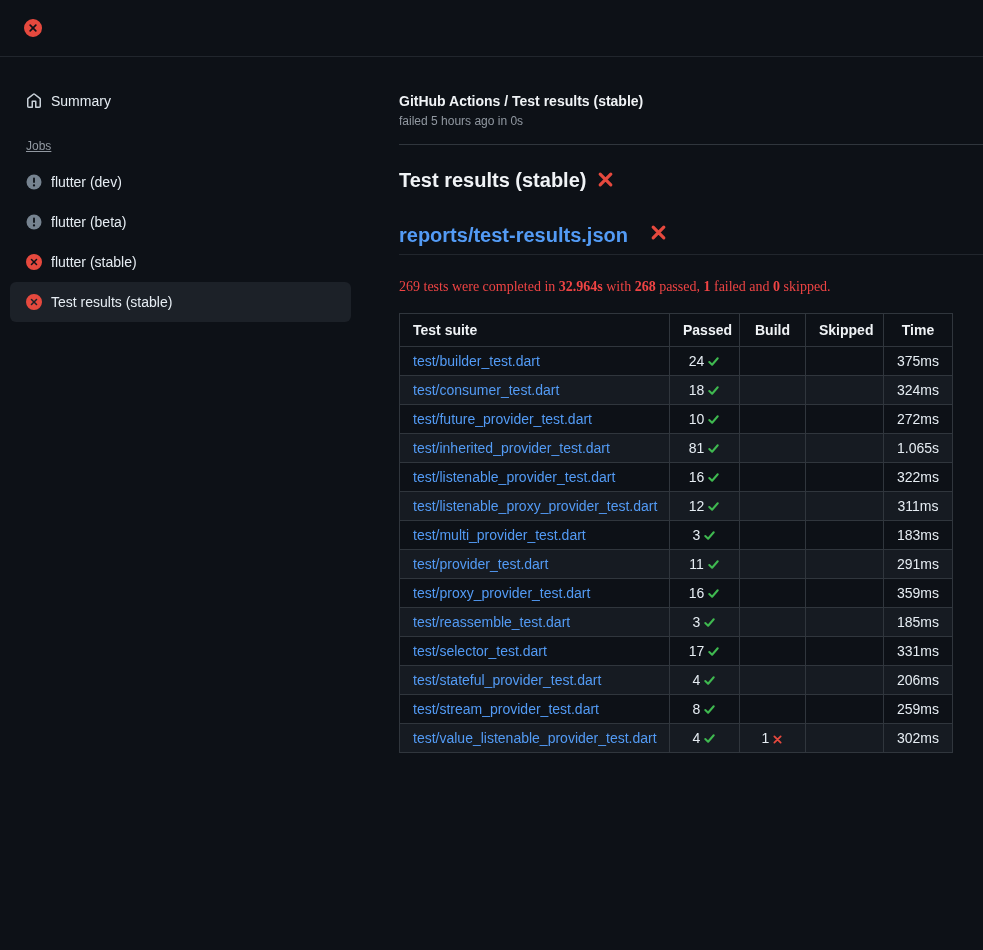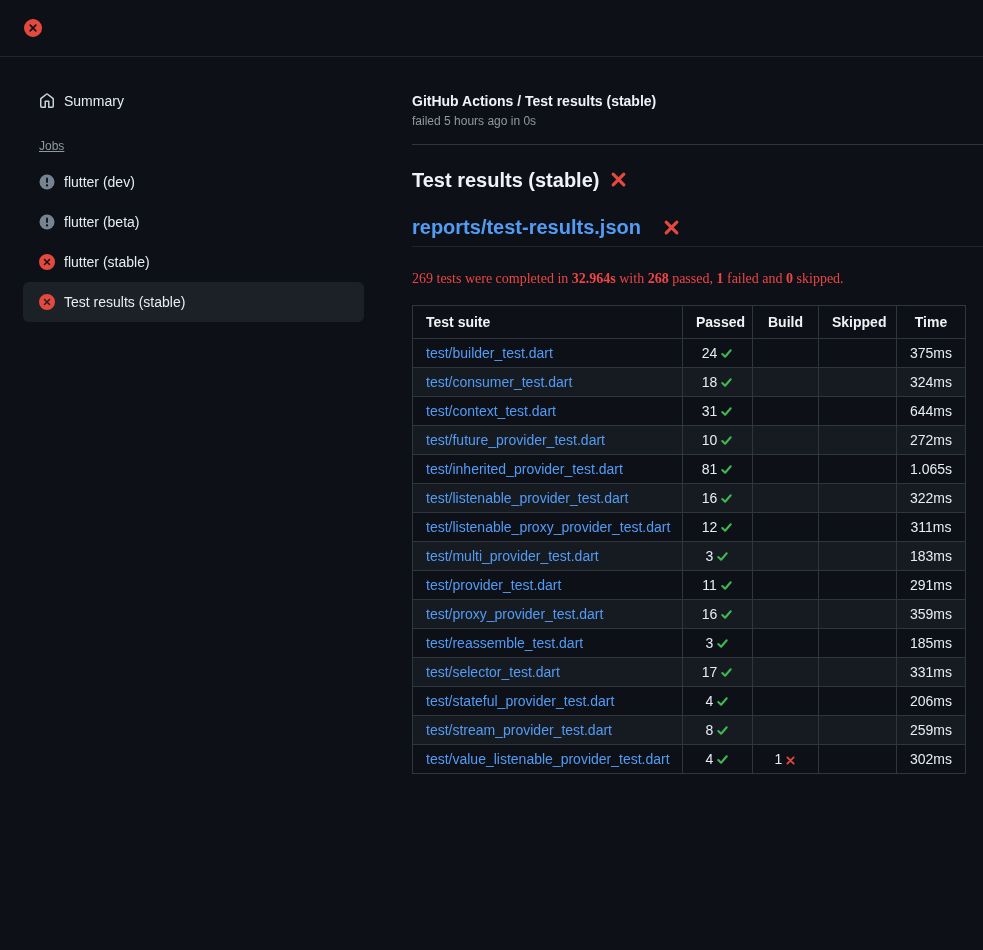--- a/index.html
+++ b/index.html
@@ -12,38 +12,38 @@
     width:983px;height:950px;overflow:hidden;
     background:#0d1117;color:#e6edf3;
     font-family:"Liberation Sans","DejaVu Sans",sans-serif;font-size:14px;
   }
   
   .header{display:flex;align-items:center;gap:15px;height:57px;padding:0 24px;border-bottom:1px solid #21262d;}
   .header .status-icon svg{display:block;}
   .title{margin:0;font-size:20px;font-weight:700;color:#f0f3f6;}
   .build{font-size:20px;font-weight:400;color:#9198a1;margin-left:9px;}
   
-  .layout{display:flex;align-items:flex-start;padding-left:13px;}
+  .layout{display:flex;align-items:flex-start;}
   .sidebar{width:375px;flex:none;padding-top:24px;}
   .side-item{display:flex;align-items:center;gap:9px;height:40px;padding:0 16px;margin:0 24px 0 10px;border-radius:6px;cursor:pointer;color:#e6edf3;}
   .side-item.selected{background:#1c2128;}
   .side-item .icon{display:flex;flex:none;}
   .jobs-label{color:#9198a1;font-size:12px;margin:18px 0 9px 26px;text-decoration:underline;}
   
   .main{flex:1;padding:36px 0 0 24px;min-width:0;}
   .breadcrumb{font-weight:700;font-size:14px;color:#f0f3f6;}
   .status-line{margin-top:5px;font-size:12px;color:#9198a1;}
   .divider{border:0;border-top:1px solid #30363d;margin:16px 0 0 0;}
   .section-title-row{display:flex;align-items:center;gap:11px;margin-top:24px;}
   .section-title{margin:0;font-size:20px;font-weight:700;color:#f0f3f6;}
   .badge-row{margin-top:22px;}
   .badge{display:inline-flex;font-size:11px;line-height:18px;border-radius:3px;overflow:hidden;color:#fff;letter-spacing:.2px;}
   .badge-label{background:var(--badge-gray);padding:0 5px;}
   .badge-value{background:var(--badge-red);padding:0 6px;}
-  .report-row{display:flex;align-items:flex-end;gap:22px;margin-top:24px;padding-bottom:7px;border-bottom:1px solid #21262d;}
+  .report-row{display:flex;align-items:flex-start;gap:22px;margin-top:32px;padding-bottom:7px;border-bottom:1px solid #21262d;}
   .report-title{font-size:20px;font-weight:700;color:var(--link);text-decoration:none;}
   .summary-line{margin:24px 0 0 0;font-size:14px;color:#ef4444;font-family:Liberation Serif, serif;}
   .summary-line strong{font-weight:700;}
   
   table{margin-top:18px;border-collapse:collapse;table-layout:fixed;width:553px;font-size:14px;}
   th,td{border:1px solid #30363d;padding:6px 13px;overflow:hidden;white-space:nowrap;}
   th{font-weight:700;text-align:center;color:#f0f3f6;padding-top:8px;padding-bottom:8px;}
   th.suite-h{text-align:left;}
   td.num{text-align:center;}
   tbody tr:nth-child(even){background:#161b22;}
@@ -176,29 +176,20 @@
           <tr>
             <td class="suite"><a href="#" class="suite-link">test/consumer_test.dart</a></td>
             <td class="num"><span>18</span><svg class="check" width="13" height="13" viewBox="0 0 16 16">
                 <path d="M2.8 8.6 L6.3 12 L13.2 4"></path>
               </svg></td>
             <td class="num"></td>
             <td class="num"></td>
             <td class="num"><span>324ms</span></td>
           </tr>
           <tr>
-            <td class="suite"><a href="#" class="suite-link">test/context_test.dart</a></td>
-            <td class="num"><span>31</span><svg class="check" width="13" height="13" viewBox="0 0 16 16">
-                <path d="M2.8 8.6 L6.3 12 L13.2 4"></path>
-              </svg></td>
-            <td class="num"></td>
-            <td class="num"></td>
-            <td class="num"><span>644ms</span></td>
-          </tr>
-          <tr>
             <td class="suite"><a href="#" class="suite-link">test/future_provider_test.dart</a></td>
             <td class="num"><span>10</span><svg class="check" width="13" height="13" viewBox="0 0 16 16">
                 <path d="M2.8 8.6 L6.3 12 L13.2 4"></path>
               </svg></td>
             <td class="num"></td>
             <td class="num"></td>
             <td class="num"><span>272ms</span></td>
           </tr>
           <tr>
             <td class="suite"><a href="#" class="suite-link">test/inherited_provider_test.dart</a></td>

